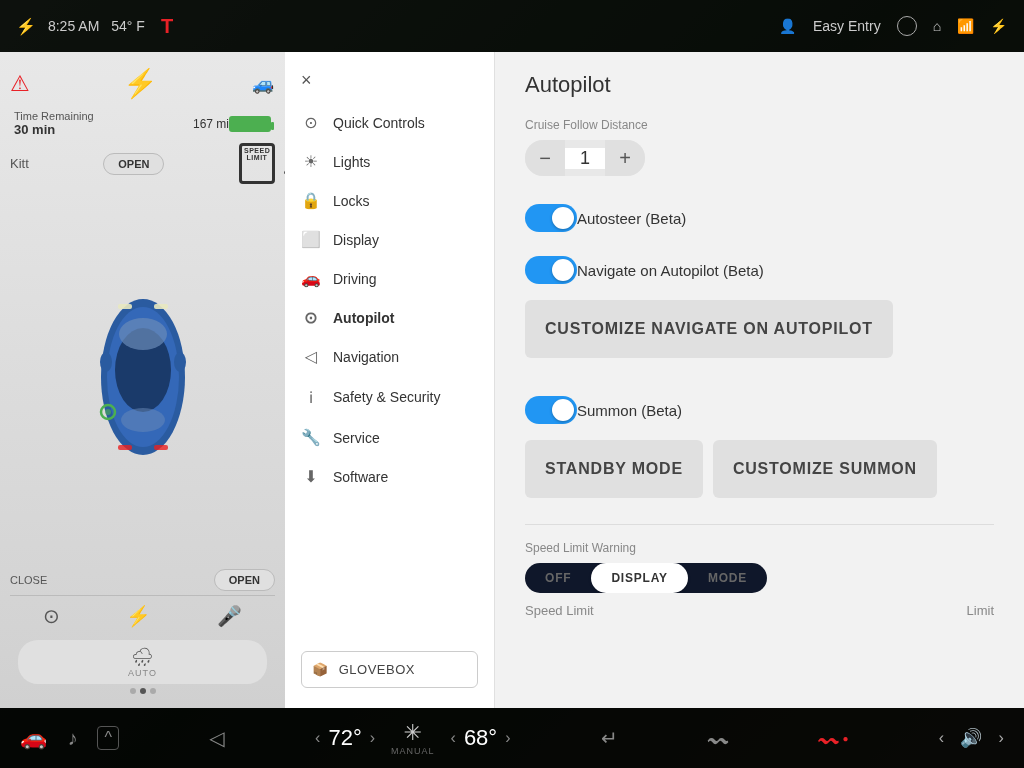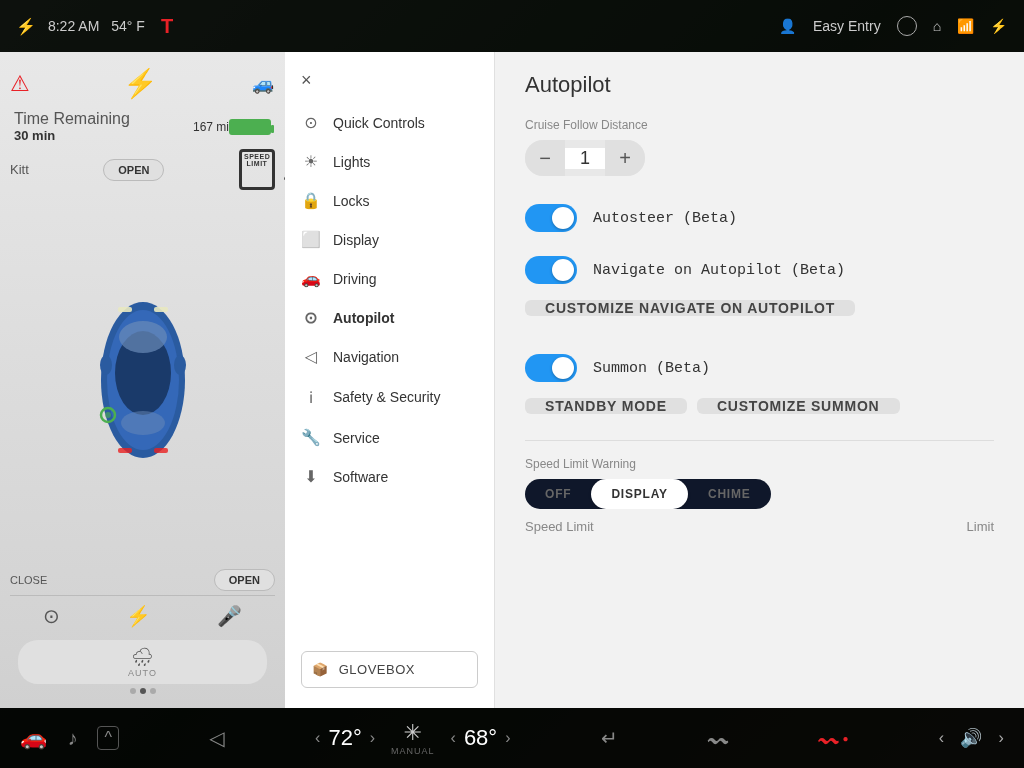--- a/index.html
+++ b/index.html
@@ -85,21 +85,21 @@
       flex-direction: column;
       padding: 10px;
     }
     .left-panel-top {
       display: flex;
       align-items: center;
       justify-content: space-between;
       padding: 5px 0 10px 0;
     }
     .time-remaining {
-      font-size: 16px;
+      font-size: 11px;
       color: #555;
     }
     .kitt-row {
       display: flex;
       align-items: center;
       justify-content: space-between;
       margin-bottom: 5px;
     }
     .open-btn {
       background: #e0e0e0;
@@ -301,24 +301,22 @@
       width: 40px;
       text-align: center;
       font-size: 18px;
       color: #333;
       background: white;
     }
 
     .toggle-row {
       display: flex;
       align-items: center;
-      gap: 16px;
       padding: 12px 0;
       max-width: 500px;
-      font-family: Liberation Mono, monospace;
     }
     .toggle {
       width: 52px;
       height: 28px;
       background: #2196F3;
       border-radius: 14px;
       position: relative;
       cursor: pointer;
       flex-shrink: 0;
     }
@@ -335,22 +333,22 @@
     }
     .toggle-label {
       font-size: 15px;
       color: #333;
     }
 
     .action-btn {
       background: #e0e0e0;
       border: none;
       border-radius: 6px;
-      padding: 0 20px;
-      font-size: 14px;
+      padding: 20px 20px;
+      font-size: 16px;
       font-weight: bold;
       color: #444;
       letter-spacing: 0.8px;
       cursor: pointer;
       margin-right: 10px;
       margin-bottom: 10px;
     }
 
     .action-btns-row {
       display: flex;
@@ -404,21 +402,21 @@
     }
   </style>
 </head>
 <body>
 
 <div class="bg-overlay"></div>
 
 <div class="top-bar">
   <div class="top-bar-left">
     <span style="font-size:16px;color:#aaa;">⚡</span>
-    <span>8:22 AM</span>
+    <span>8:25 AM</span>
     <span>54° F</span>
     <span style="color:#e82127;font-size:20px;font-weight:bold;margin-left:4px;">T</span>
   </div>
   <div class="top-bar-right">
     <span>👤</span>
     <span style="cursor:pointer;">Easy Entry</span>
     <span style="width:20px;height:20px;border:1.5px solid #aaa;border-radius:50%;display:inline-block;"></span>
     <span style="cursor:pointer;">⌂</span>
     <span style="font-size:14px;">📶</span>
     <span style="font-size:14px;">⚡</span>
@@ -597,21 +595,21 @@
       <button class="action-btn">CUSTOMIZE SUMMON</button>
     </div>
 
     <div class="divider"></div>
 
     <div class="speed-warning-section">
       <div class="section-label">Speed Limit Warning</div>
       <div class="toggle-group">
         <button class="toggle-group-btn">OFF</button>
         <button class="toggle-group-btn active">DISPLAY</button>
-        <button class="toggle-group-btn">CHIME</button>
+        <button class="toggle-group-btn">MODE</button>
       </div>
 
       <div class="speed-limit-row">
         <span>Speed Limit</span>
         <span>Limit</span>
       </div>
     </div>
   </div>
 </div>
 

